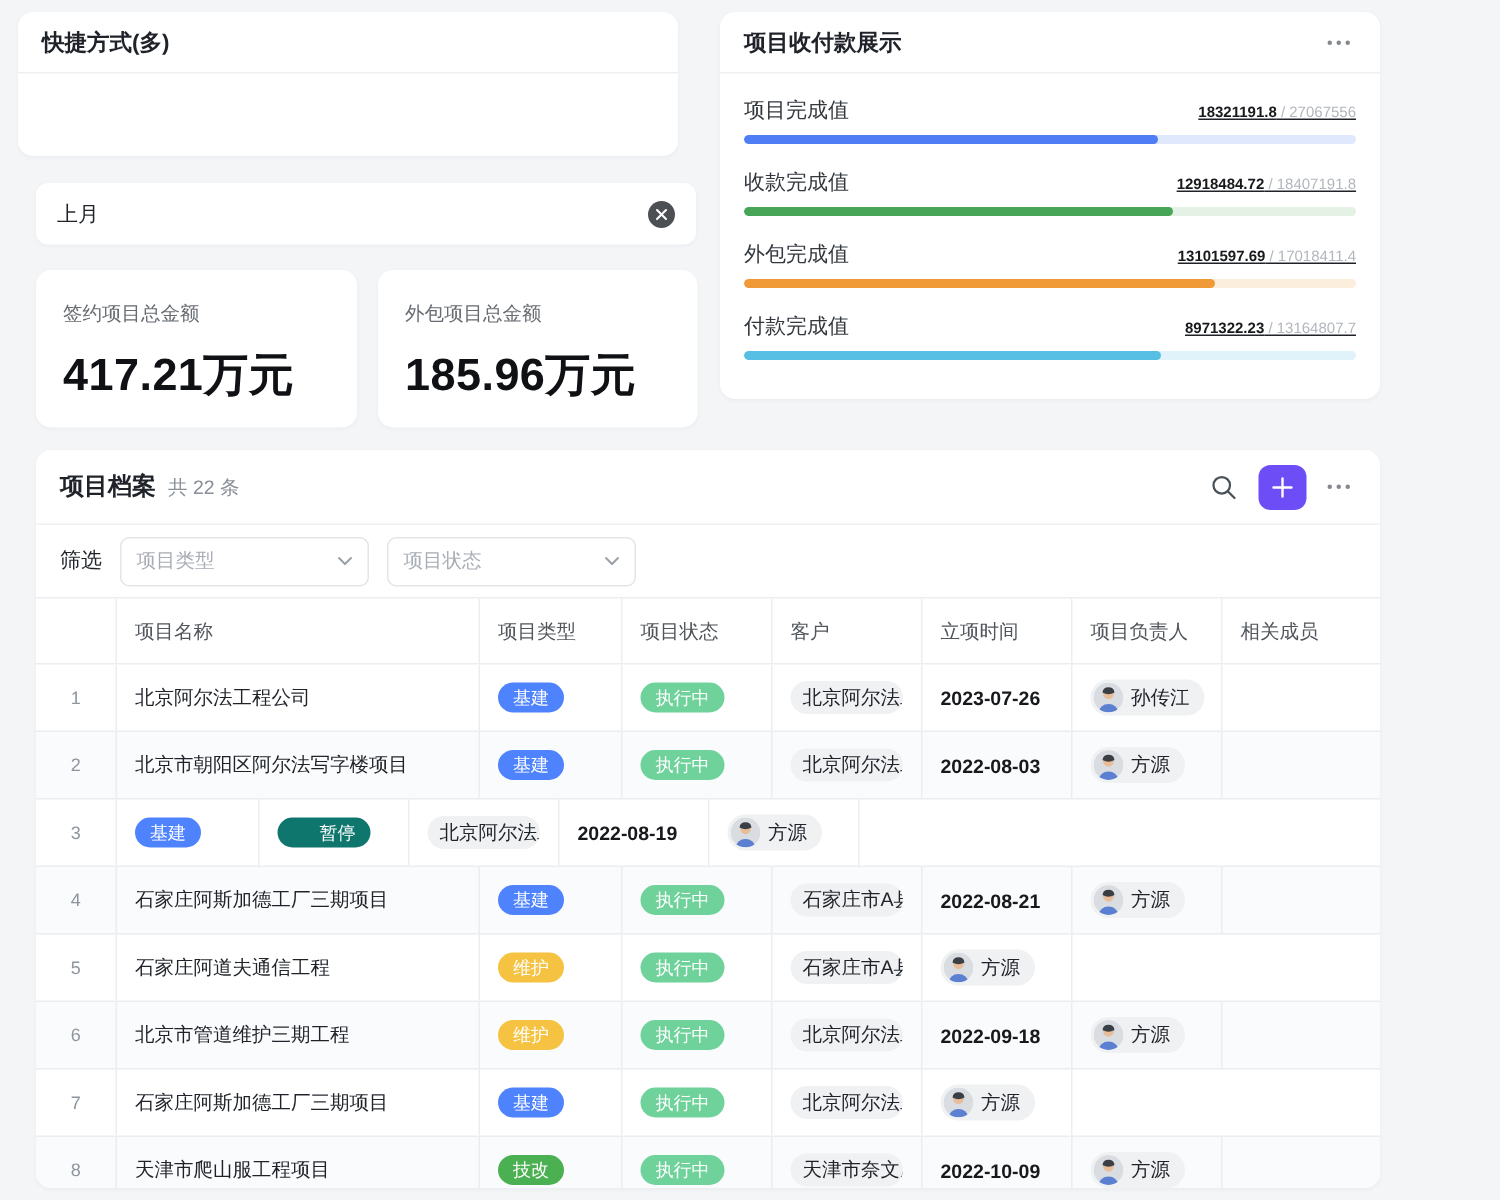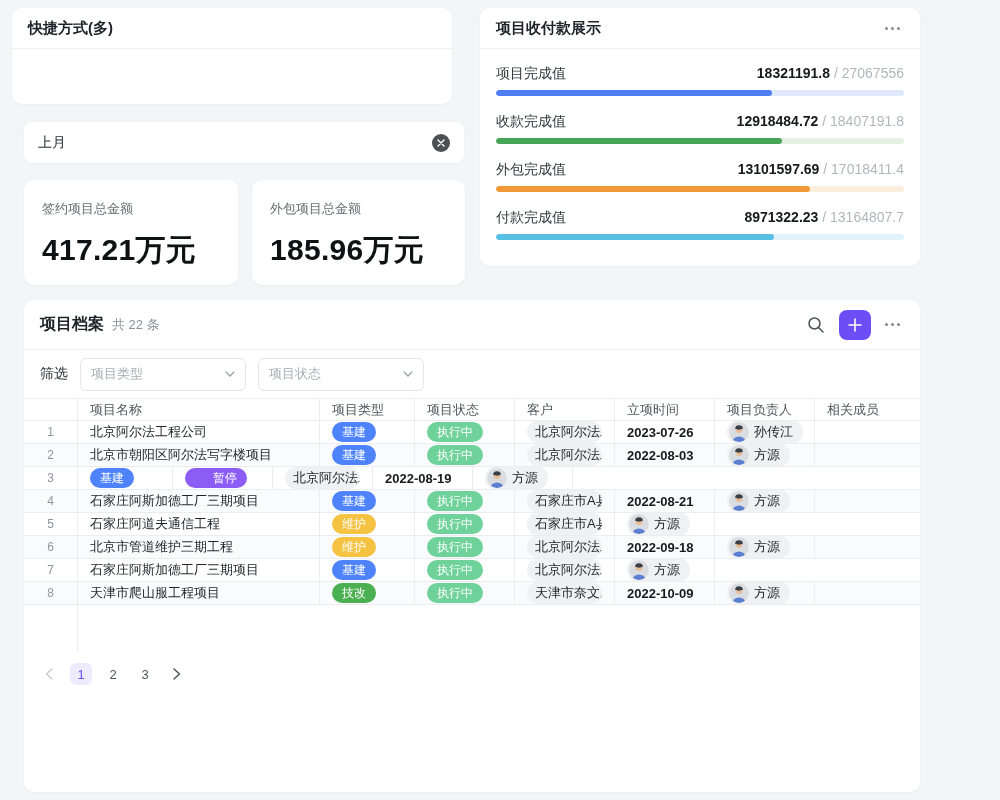--- a/index.html
+++ b/index.html
@@ -32,21 +32,21 @@
   
   .pay-card { left:480px; top:8px; width:440px; height:258px; }
   .pay-card .hd { height:41px; display:flex; align-items:center; justify-content:space-between; padding:0 16px; border-bottom:1px solid #eff0f2; }
   .pay-card .hd .t { font-size:15px; font-weight:700; }
   .more-dots { display:flex; gap:3px; align-items:center; cursor:pointer; padding:4px; }
   .more-dots i { width:3px; height:3px; border-radius:50%; background:#85898f; display:block; }
   .pay-body { padding:16px 16px 0 16px; }
   .prow { margin-bottom:17px; }
   .prow-top { display:flex; align-items:baseline; justify-content:space-between; margin-bottom:7px; }
   .plabel { font-size:14px; color:#33383e; }
-  .pvals { font-size:14px; }
+  .pvals { font-size:10px;text-decoration:underline; }
   .pvals b { color:#17191c; font-weight:700; }
   .pvals .tot { color:#b2b6bc; font-weight:400; }
   .ptrack { height:6px; border-radius:3px; overflow:hidden; }
   .pfill { height:100%; border-radius:3px; }
 
   
   .main-card { left:24px; top:300px; width:896px; height:492px; overflow:hidden; }
   .main-hd { height:50px; display:flex; align-items:center; padding:0 16px; border-bottom:1px solid #eff0f2; }
   .main-hd .title { font-size:16px; font-weight:700; }
   .main-hd .count { font-size:13px; color:#8a9099; margin-left:8px; }
@@ -54,21 +54,21 @@
   .icon-btn { background:none; border:none; width:30px; height:30px; display:flex; align-items:center; justify-content:center; cursor:pointer; }
   .add-btn { width:32px; height:30px; border:none; border-radius:8px; background:#6c4df6; display:flex; align-items:center; justify-content:center; cursor:pointer; margin:0 10px 0 8px; }
 
   .filter-row { height:48px; display:flex; align-items:center; padding:0 16px; gap:12px; }
   .filter-row .flabel { font-size:14px; color:#1f2329; }
   .select { width:166px; height:33px; border:1px solid #e3e5e8; border-radius:6px; display:flex; align-items:center; justify-content:space-between; padding:0 10px; cursor:pointer; background:#fff; }
   .select .ph { font-size:13px; color:#a8adb5; }
 
   
   .tbl { width:896px; font-size:13px; }
-  .trow { display:flex; height:23px; border-bottom:1px solid #ebedf0; align-items:stretch; }
+  .trow { display:flex; height:45px; border-bottom:1px solid #ebedf0; align-items:stretch; }
   .trow.head { border-top:1px solid #ebedf0; color:#51565d; }
   .trow.zebra { background:#fafbfc; }
   .tc { display:flex; align-items:center; padding:0 12px; border-right:1px solid #ebedf0; overflow:hidden; white-space:nowrap; }
   .tc:last-child { border-right:none; }
   .tc.c0 { justify-content:center; color:#8f959e; font-size:12px; padding:0 4px; }
   .pill { display:inline-block; padding:3px 10px; border-radius:999px; color:#fff; font-size:12px; line-height:14px; }
   .gpill { display:inline-block; padding:2px 8px; border-radius:999px; background:#f0f1f2; color:#1f2329; font-size:13px; max-width:88px; overflow:hidden; white-space:nowrap; }
   .datec { font-weight:600; color:#17191c; }
   .owner { display:inline-flex; align-items:center; gap:5px; padding:2px 10px 2px 2px; border-radius:999px; background:#f0f1f2; font-size:13px; color:#1f2329; }
   .avatar { width:20px; height:20px; border-radius:50%; overflow:hidden; flex:0 0 20px; }
@@ -256,21 +256,21 @@
           </span>
         </div>
         <div class="tc c7" style="width: 105px; flex: 0 0 105px;"></div>
       </div>
       <div class="trow">
         <div class="tc c0" style="width: 54px; flex: 0 0 54px;">3</div>
         <div class="tc c2" style="width: 95px; flex: 0 0 95px;">
           <span class="pill" style="background: rgb(78, 131, 253);">基建</span>
         </div>
         <div class="tc c3" style="width: 100px; flex: 0 0 100px;">
-          <span class="pill" style="background: #8b5cf6; padding-left: 28px;">暂停</span>
+          <span class="pill" style="background: #0f766e; padding-left: 28px;">暂停</span>
         </div>
         <div class="tc c4" style="width: 100px; flex: 0 0 100px;">
           <span class="gpill">北京阿尔法工</span>
         </div>
         <div class="tc c5 datec" style="width: 100px; flex: 0 0 100px;">2022-08-19</div>
         <div class="tc c6" style="width: 100px; flex: 0 0 100px;">
           <span class="owner">
             <span class="avatar"><svg width="20" height="20" viewBox="0 0 20 20">
                 <circle cx="10" cy="10" r="10" fill="#d9dde2"></circle>
                 <circle cx="10" cy="7.5" r="3.6" fill="#e8bd9a"></circle>

